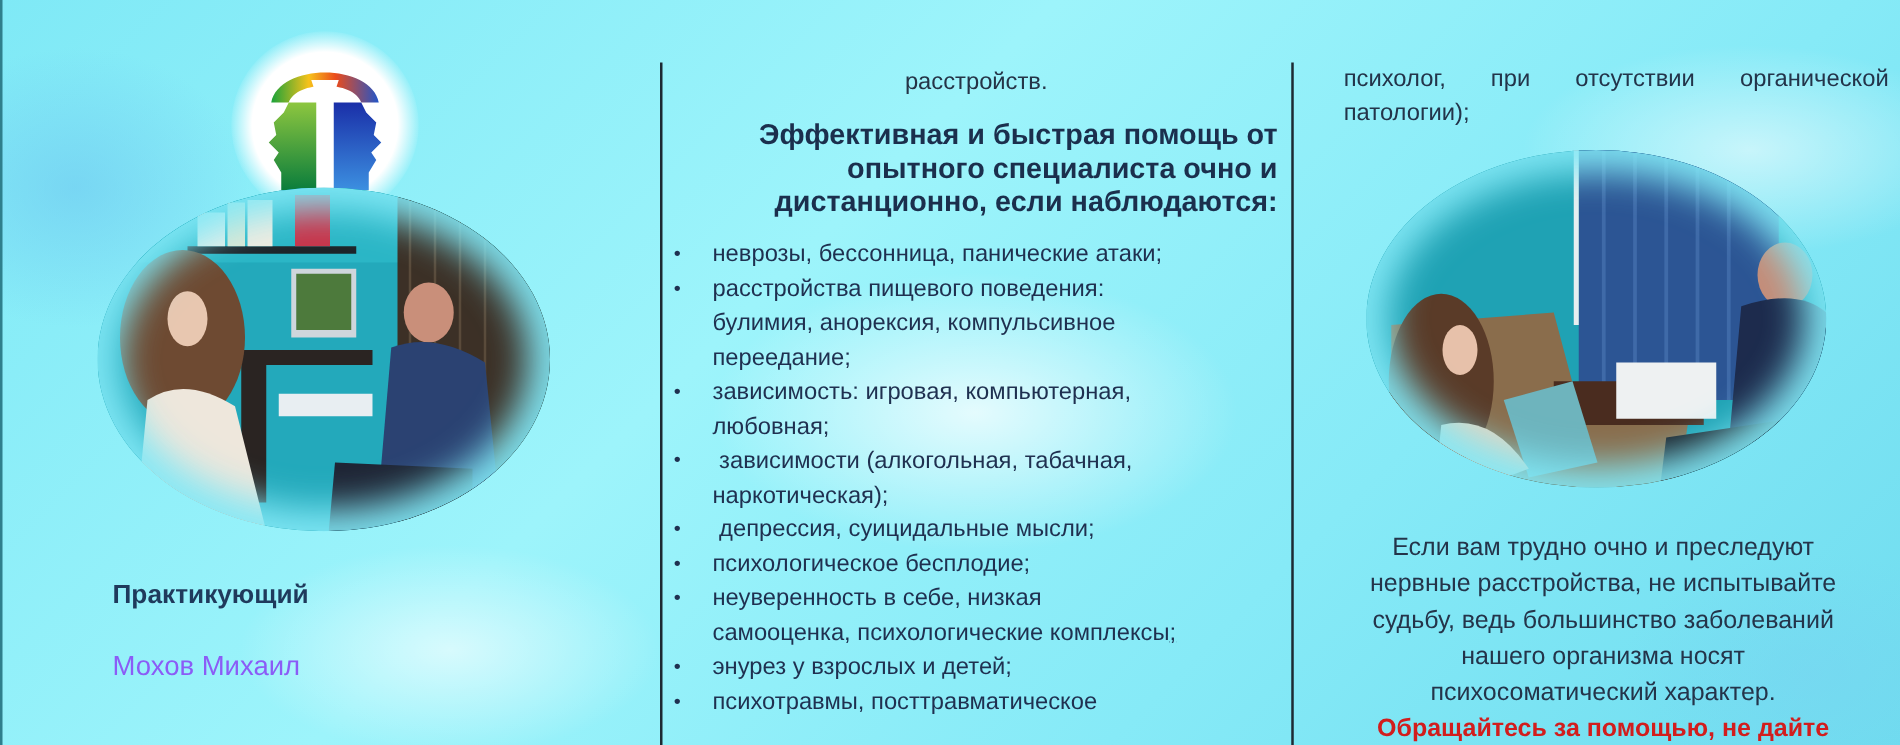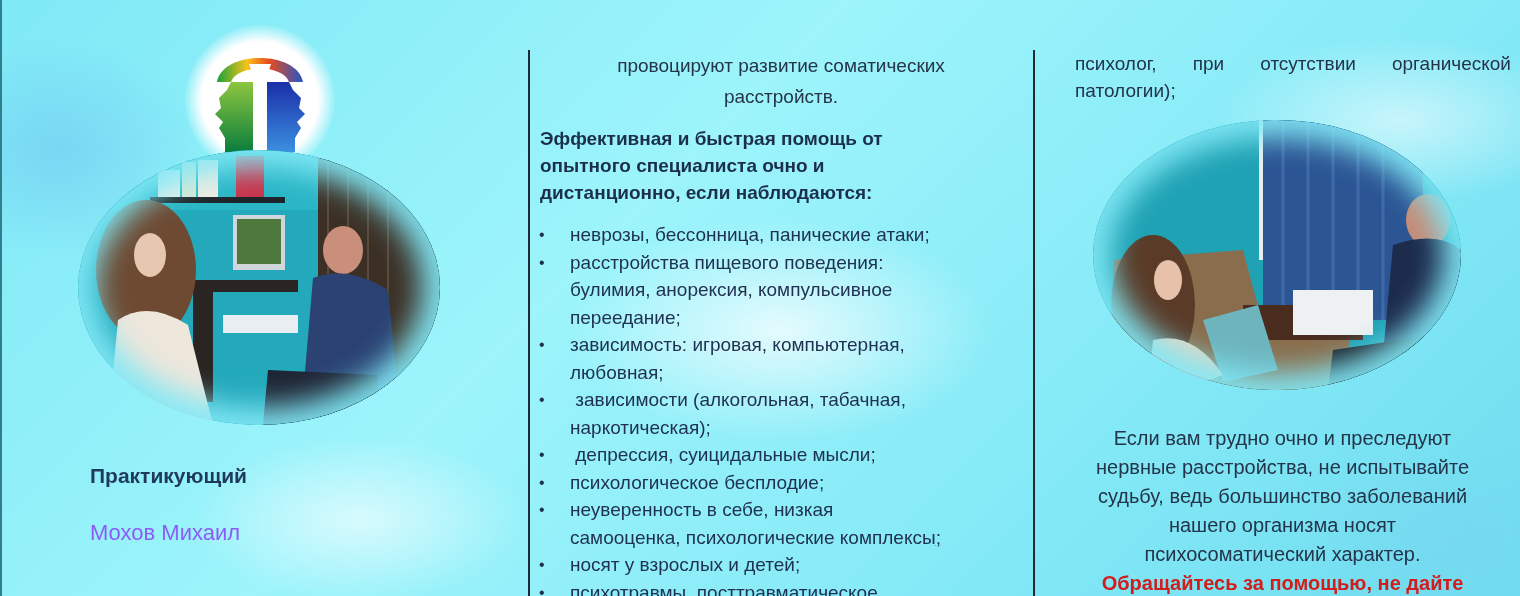--- a/index.html
+++ b/index.html
@@ -38,21 +38,21 @@
     box-shadow: inset 0 0 28px 18px rgba(130,232,246,0.95);
   }
 
   .title-block { position: absolute; left: 90px; top: 462px; width: 370px; text-align: left; color: #1f3a5c; }
   .title-line { font-weight: bold; font-size: 21px; line-height: 28px; }
   .title-line.l1 { margin-bottom: 18px; }
   .name-line { font-size: 22px; color: #8b5cf6; margin-top: 30px; line-height: 26px; }
 
   .mid { position: absolute; left: 540px; top: 50px; width: 482px; color: #1f2d3a; }
   .mid-intro { text-align: center; font-size: 19px; line-height: 31px; color: #253447; }
-  .mid-heading { text-align: left; font-weight: bold; font-size: 19px; line-height: 27px; color: #1b2f4d; margin-top: 13px; }
+  .mid-heading { text-align: right; font-weight: bold; font-size: 23px; line-height: 27px; color: #1b2f4d; margin-top: 13px; }
   .mid-list { list-style: none; margin: 15px 0 0 0; padding: 0; }
   .mid-list li { position: relative; padding-left: 30px; font-size: 19px; line-height: 27.5px; color: #1f3050; }
   .mid-list li .bullet { position: absolute; left: -1px; top: 0; font-size: 16px; }
   .semi-u { text-decoration: underline; }
 
   .right-top { position: absolute; left: 1075px; top: 50px; width: 436px; font-size: 19px; line-height: 27px; color: #23344a; text-align: justify; text-align-last: left; }
   .right-top .jl { display: flex; justify-content: space-between; }
   .right-bottom { position: absolute; left: 1045px; top: 424px; width: 475px; text-align: center; font-size: 20px; line-height: 29px; color: #24344a; }
   .right-cta { color: #d21d1d; font-weight: bold; }
 </style>
@@ -129,37 +129,36 @@
   </svg>
 </div>
 
 <div class="title-block">
   <div class="title-line l1">Практикующий</div>
   <div class="name-line">Мохов Михаил</div>
 </div>
 
 <div class="mid">
   <div class="mid-intro">
-    <div>провоцируют развитие соматических</div>
     <div>расстройств.</div>
   </div>
   <div class="mid-heading">
     <div>Эффективная и быстрая помощь от</div>
     <div>опытного специалиста очно и</div>
     <div>дистанционно, если наблюдаются:</div>
   </div>
   <ul class="mid-list">
     <li><span class="bullet">•</span><span>неврозы, бессонница, панические атаки;</span></li>
     <li><span class="bullet">•</span><span>расстройства пищевого поведения:</span><br><span>булимия, анорексия, компульсивное</span><br><span>переедание;</span></li>
     <li><span class="bullet">•</span><span>зависимость: игровая, компьютерная,</span><br><span>любовная;</span></li>
     <li><span class="bullet">•</span><span style="white-space:pre"> зависимости (алкогольная, табачная,</span><br><span>наркотическая);</span></li>
     <li><span class="bullet">•</span><span style="white-space:pre"> депрессия, суицидальные мысли;</span></li>
     <li><span class="bullet">•</span><span>психологическое бесплодие;</span></li>
     <li><span class="bullet">•</span><span>неуверенность в себе, низкая</span><br><span>самооценка, психологические комплексы</span><span class="semi-u">;</span></li>
-    <li><span class="bullet">•</span><span>носят у взрослых и детей;</span></li>
+    <li><span class="bullet">•</span><span>энурез у взрослых и детей;</span></li>
     <li><span class="bullet">•</span><span>психотравмы, посттравматическое</span></li>
   </ul>
 </div>
 
 <div class="right-top">
   <div class="jl">
     <span>психолог,</span>
     <span>при</span>
     <span>отсутствии</span>
     <span>органической</span>

